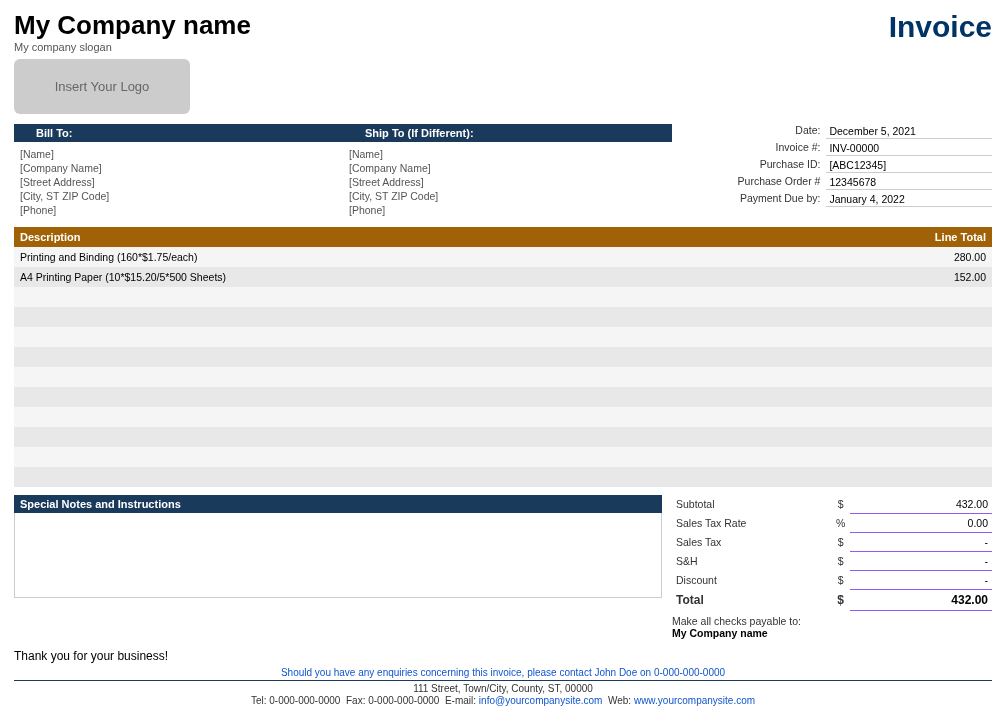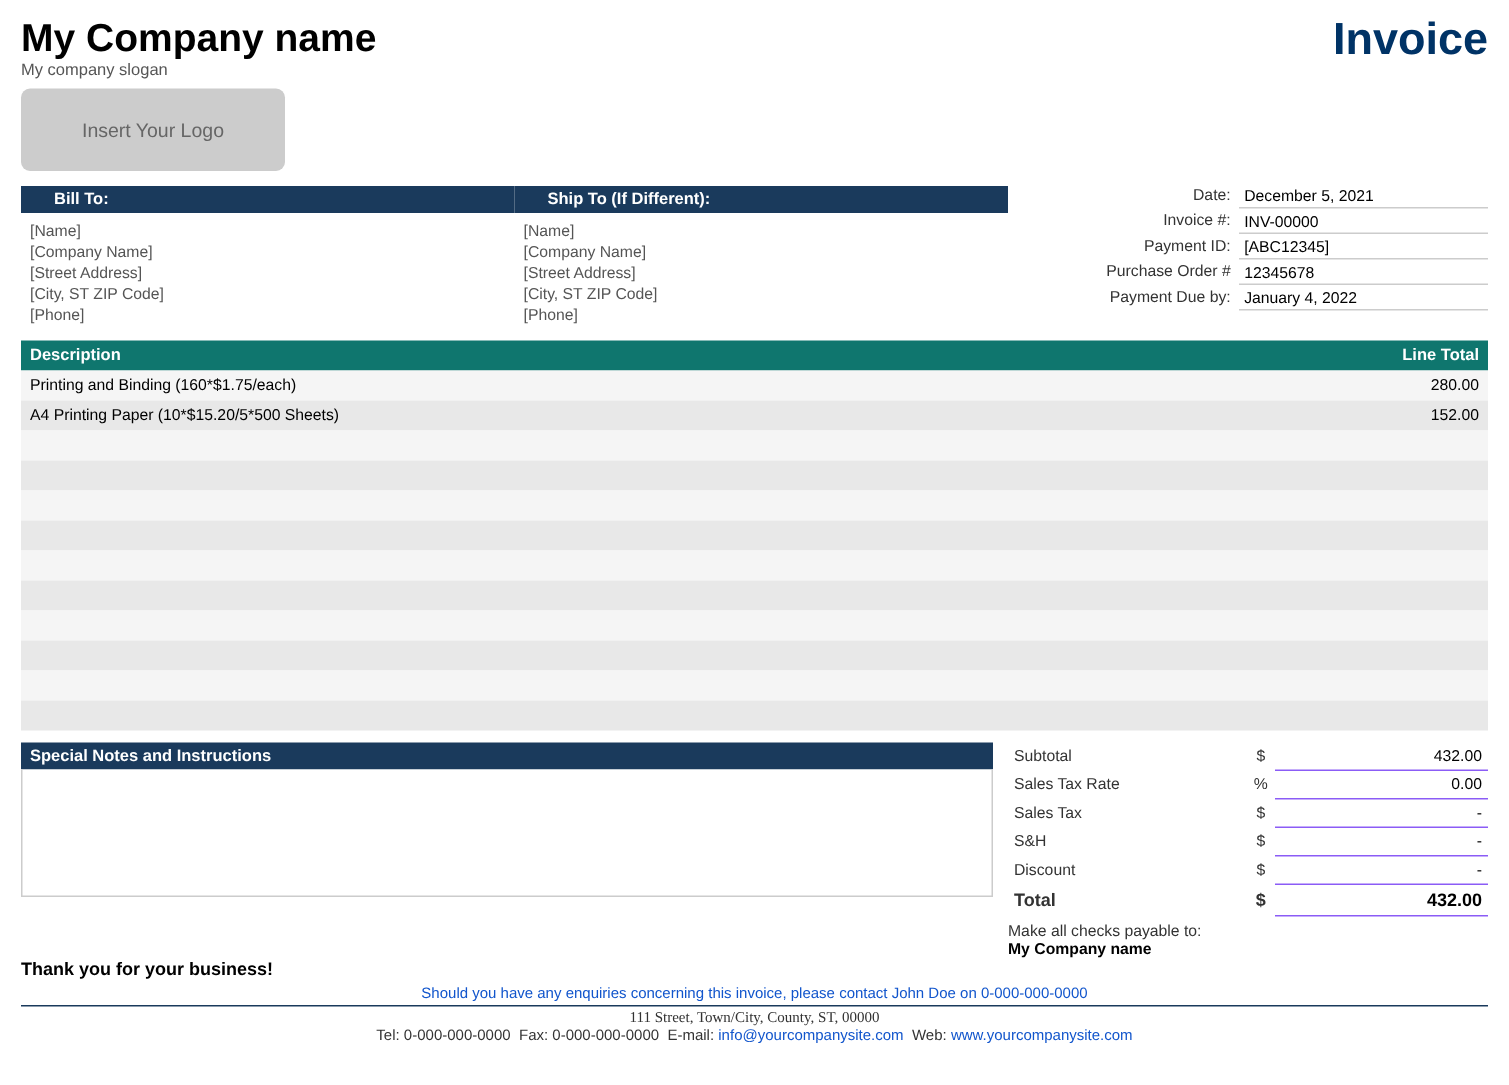--- a/index.html
+++ b/index.html
@@ -94,21 +94,21 @@
       min-width: 110px;
       padding: 1px 3px;
     }
     
     .items-table {
       width: 100%;
       border-collapse: collapse;
       margin-bottom: 8px;
     }
     .items-table thead tr {
-      background: #0f766e;
+      background: #a16207;
       color: #fff;
     }
     .items-table thead th {
       padding: 4px 6px;
       text-align: left;
       font-weight: bold;
       font-size: 11px;
     }
     .items-table thead th.right {
       text-align: right;
@@ -184,38 +184,38 @@
     }
     .payable-to .label {
       color: #333;
     }
     .payable-to .company {
       font-weight: bold;
       color: #000;
     }
     
     .thank-you {
-      font-weight: bold;
+      font-weight: normal;
       font-size: 12px;
+      margin-top: 10px;
       color: #000;
     }
     .footer-enquiry {
       text-align: center;
       color: #1155cc;
       font-size: 10px;
       margin-top: 4px;
     }
     .footer-address {
       text-align: center;
       font-size: 10px;
       color: #333;
       margin-top: 2px;
       border-top: 1px solid #1a3a5c;
       padding-top: 2px;
-      font-family: Liberation Serif, serif;
     }
     .footer-contact {
       text-align: center;
       font-size: 10px;
       color: #333;
       margin-top: 1px;
     }
     .footer-contact a, .footer-enquiry a {
       color: #1155cc;
       text-decoration: none;
@@ -259,21 +259,21 @@
         <div>[City, ST ZIP Code]</div>
         <div>[Phone]</div>
       </div>
     </div>
 
     <div class="invoice-meta">
       <div class="meta-label">Date:</div>
       <div class="meta-value">December 5, 2021</div>
       <div class="meta-label">Invoice #:</div>
       <div class="meta-value">INV-00000</div>
-      <div class="meta-label">Payment ID:</div>
+      <div class="meta-label">Purchase ID:</div>
       <div class="meta-value">[ABC12345]</div>
       <div class="meta-label">Purchase Order #</div>
       <div class="meta-value">12345678</div>
       <div class="meta-label">Payment Due by:</div>
       <div class="meta-value">January 4, 2022</div>
     </div>
   </div>
 
   <table class="items-table">
     <thead>

